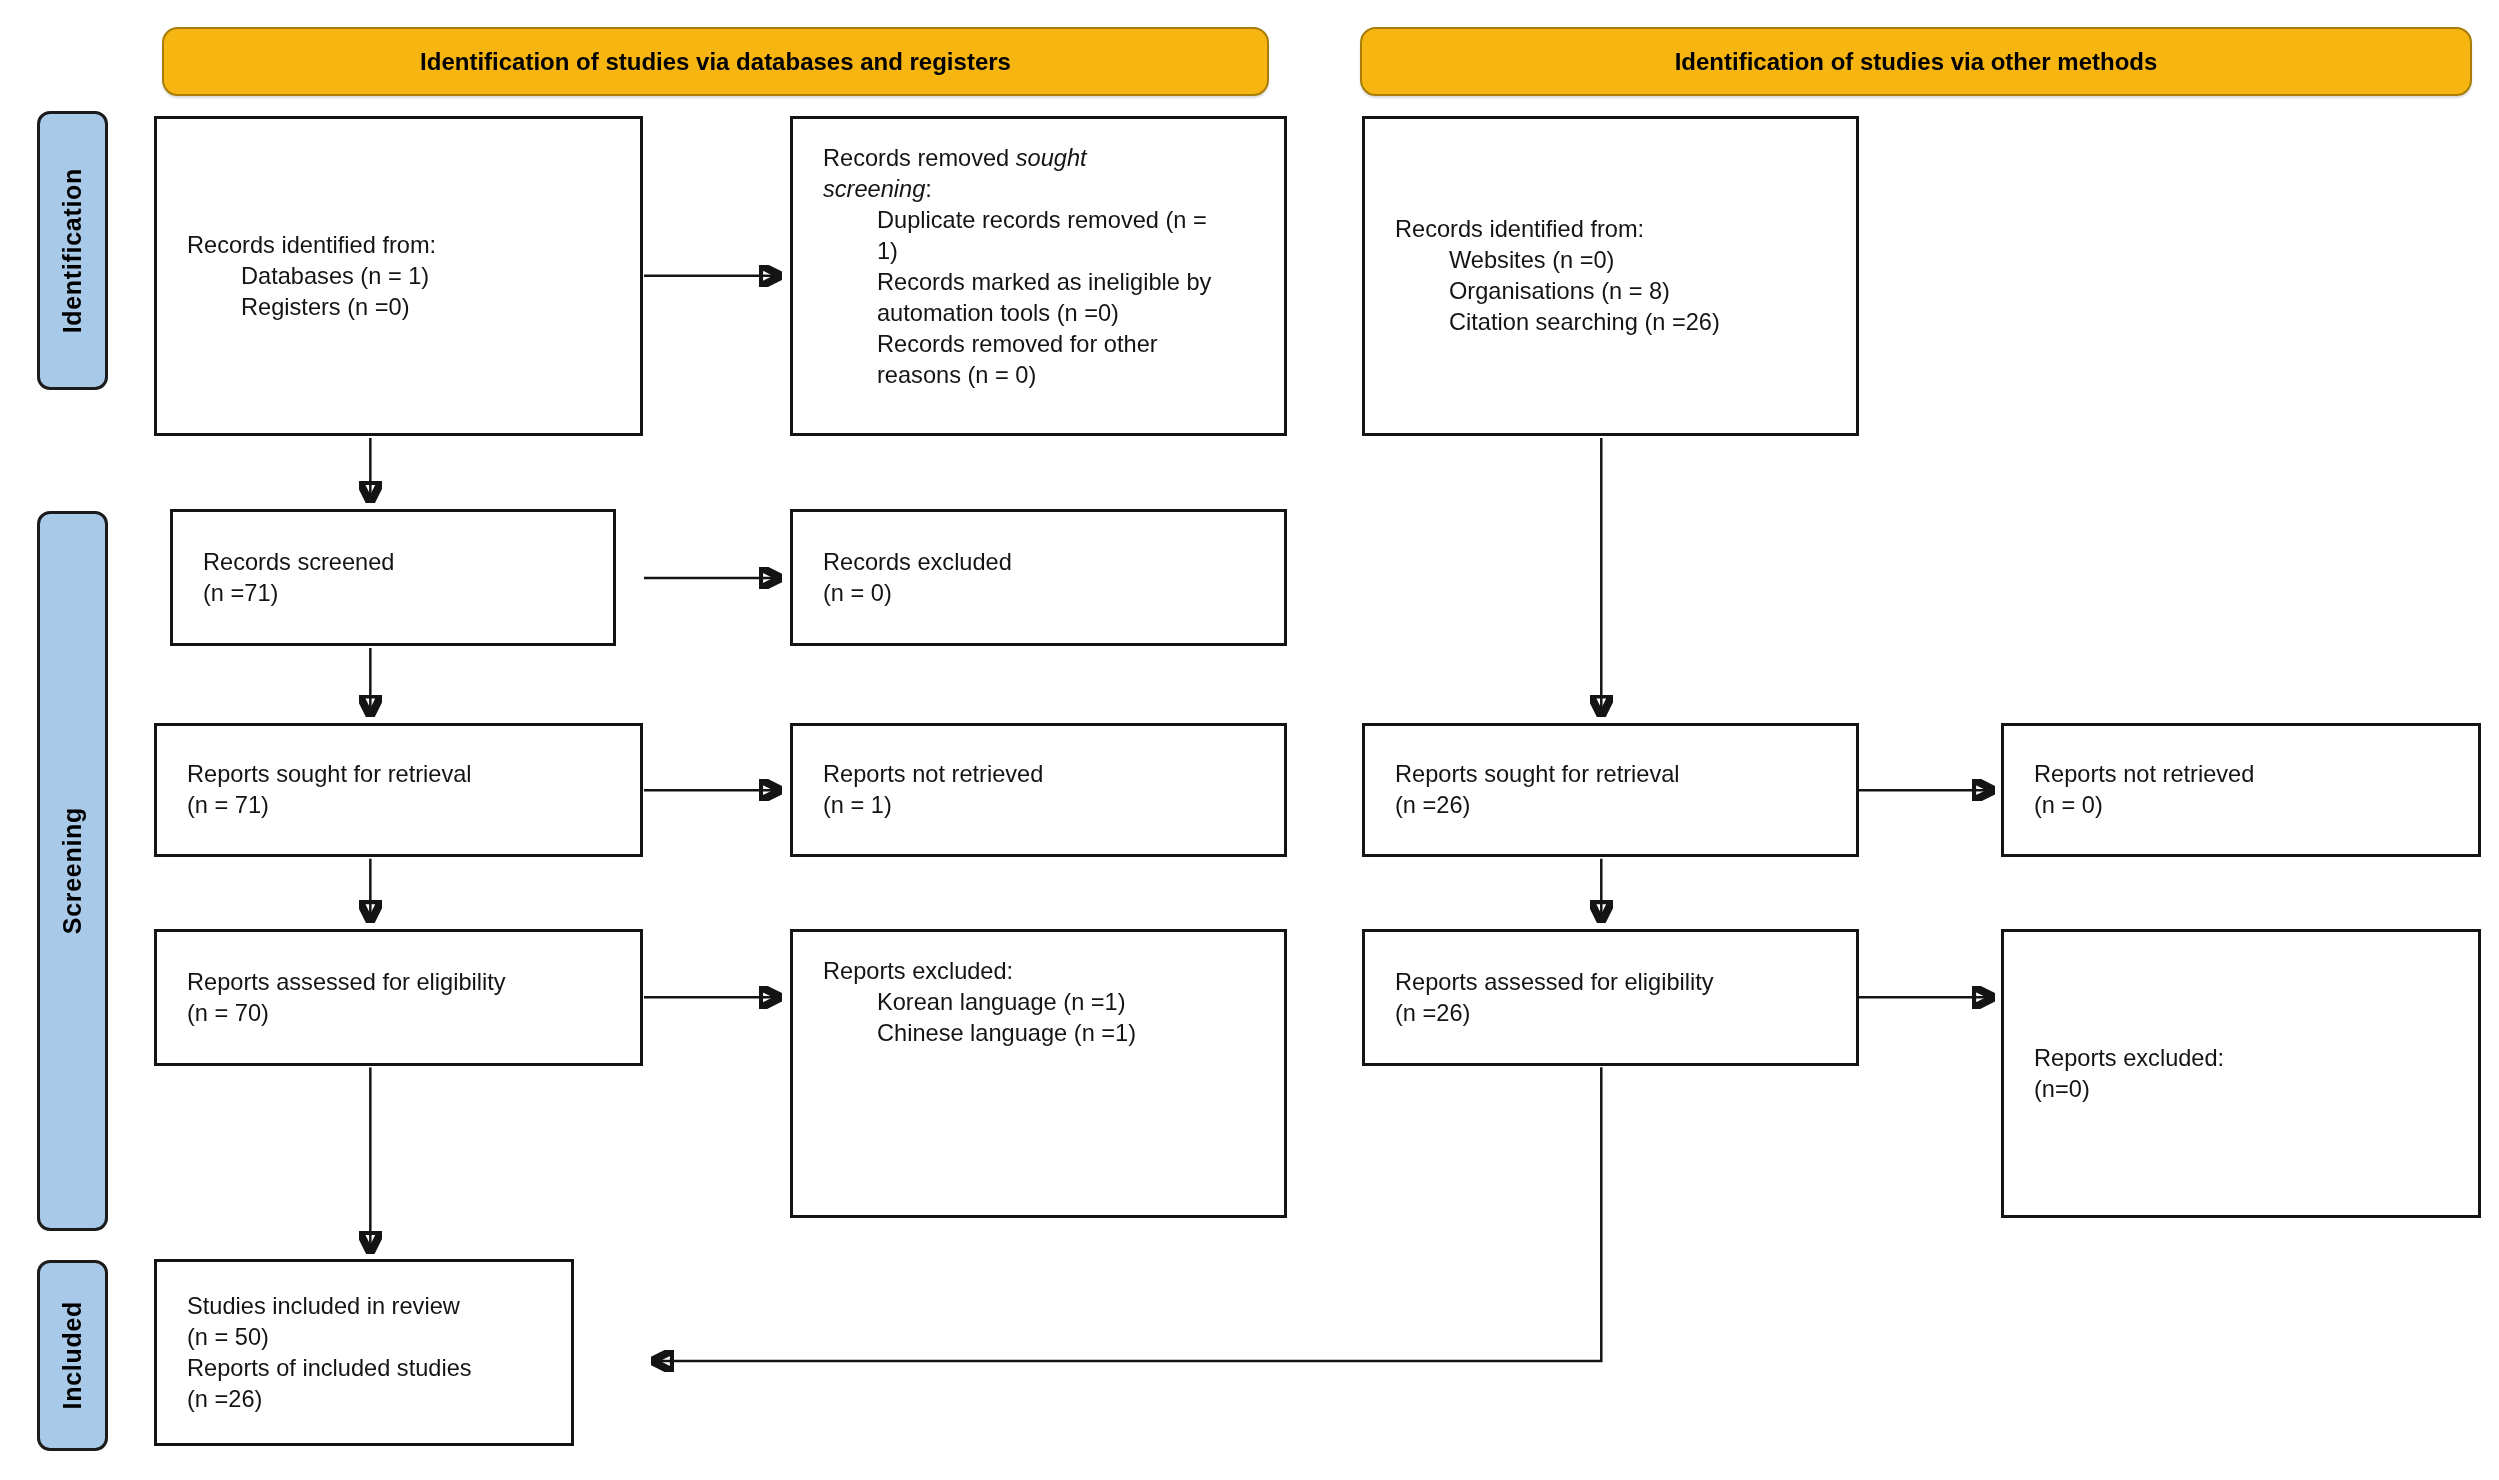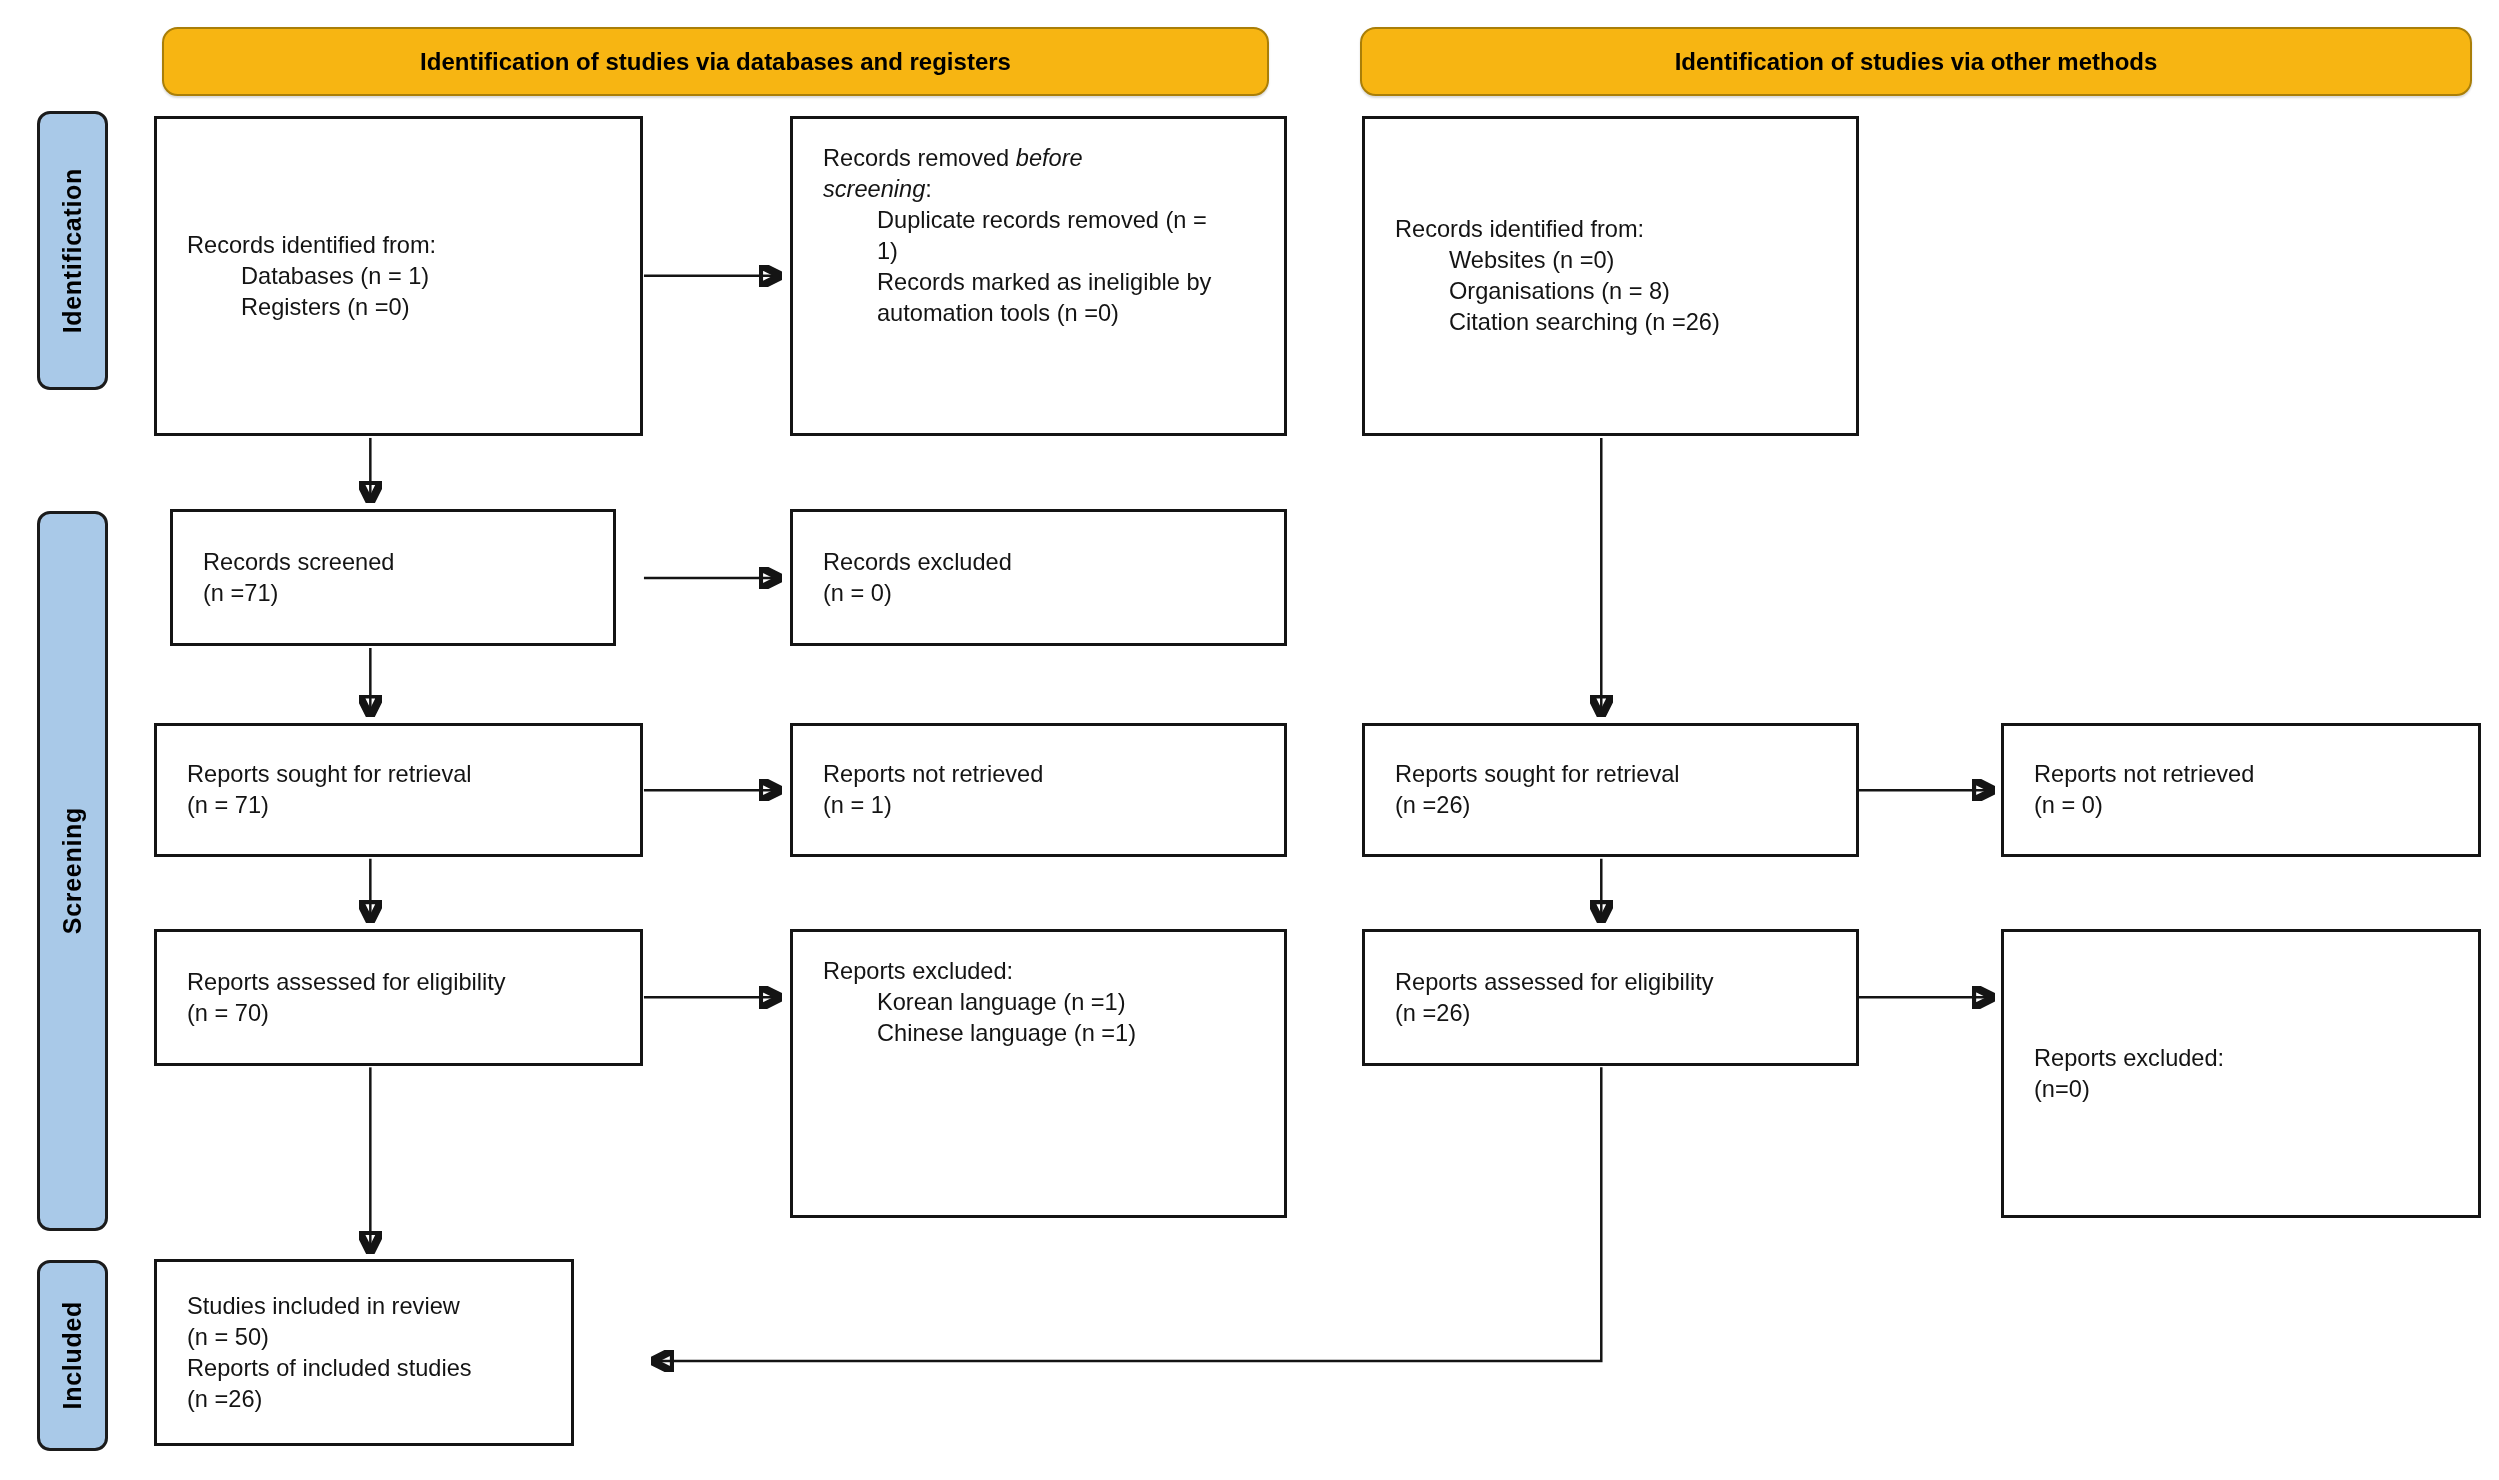--- a/index.html
+++ b/index.html
@@ -96,27 +96,28 @@
   </svg>
 
   <div class="box" style="left:146px;top:116px;width:489px;height:320px">
     <div class="ln">Records identified from:</div>
     <div class="ln ind">Databases (n = 1)</div>
     <div class="ln ind">Registers (n =0)</div>
   </div>
 
   <div class="box top" id="box-records-removed" style="left:782px;top:116px;width:497px;height:320px">
     <div class="ln">
-      <span>Records removed </span><span class="it">before</span>
+      <span>Records removed </span><span class="it">sought</span>
     </div>
     <div class="ln">
       <span class="it">screening</span><span>:</span>
     </div>
     <div class="ln ind">Duplicate records removed (n = 1)</div>
     <div class="ln ind">Records marked as ineligible by automation tools (n =0)</div>
+    <div class="ln ind">Records removed for other reasons (n = 0)</div>
   </div>
 
   <div class="box" style="left:162px;top:509px;width:446px;height:137px">
     <div class="ln">Records screened</div>
     <div class="ln">(n =71)</div>
   </div>
 
   <div class="box" style="left:782px;top:509px;width:497px;height:137px">
     <div class="ln">Records excluded</div>
     <div class="ln">(n = 0)</div>

